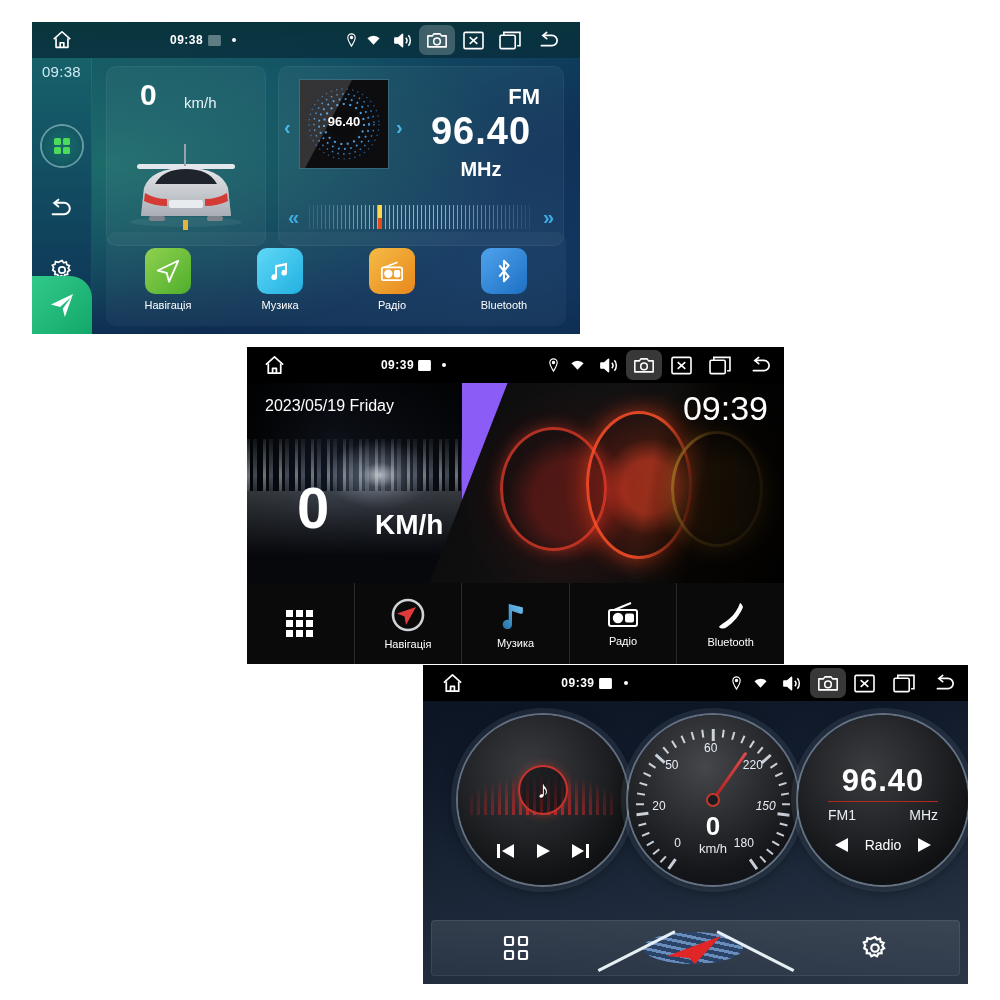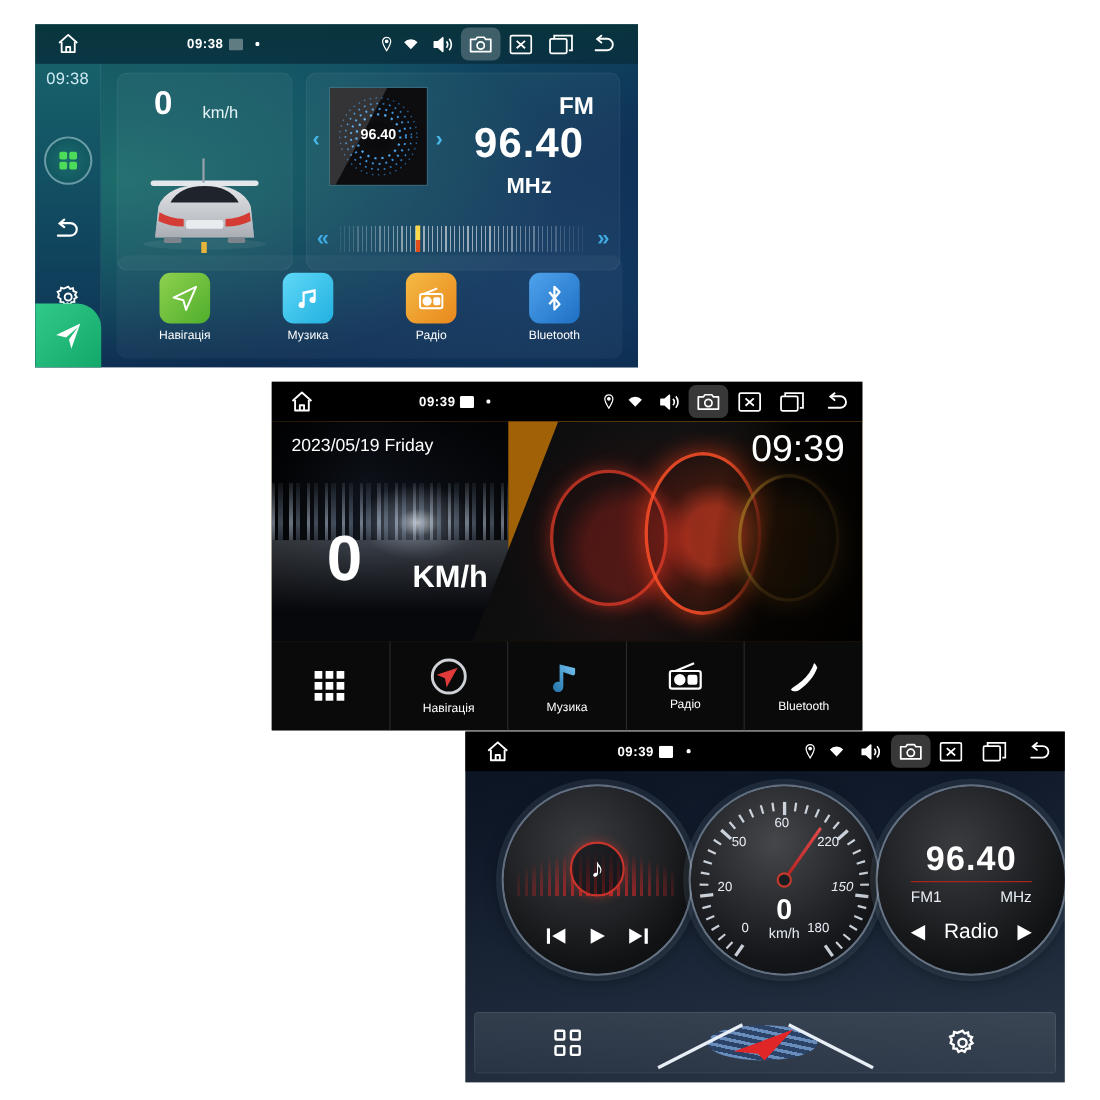--- a/index.html
+++ b/index.html
@@ -61,21 +61,21 @@
              border-radius:10px; background:rgba(255,255,255,.04); display:flex;
              align-items:center; justify-content:space-around; padding:0 6px; }
   .app { width:66px; text-align:center; }
   .app .tile { width:46px; height:46px; border-radius:10px; margin:0 auto 5px; display:flex; align-items:center; justify-content:center; }
   .app .lbl { color:#fff; font-size:11px; }
 
   
   #p2 { left:247px; top:347px; width:537px; height:317px; background:#000; }
   #p2 .statusbar { height:36px; background:#000; }
   #p2-hero { position:absolute; left:0; top:36px; right:0; height:200px; overflow:hidden;
-             background:#a16207; }
+             background:#8b5cf6; }
   .hero-city { position:absolute; left:0; top:0; width:40%; height:100%;
                background:
                  linear-gradient(90deg, rgba(0,0,0,.85), rgba(0,0,0,0) 40%, rgba(0,0,0,.6)),
                  radial-gradient(ellipse 40% 28% at 62% 46%, #e9eef5 0%, rgba(200,215,235,.35) 22%, rgba(20,26,36,0) 62%),
                  linear-gradient(180deg,#05070b 0%, #11161f 45%, #05070a 100%); }
   .city-sky { position:absolute; left:0; right:0; top:28%; height:26%;
       background:repeating-linear-gradient(90deg,
         rgba(190,205,225,.55) 0 3px, rgba(0,0,0,0) 3px 6px,
         rgba(150,170,195,.40) 6px 10px, rgba(0,0,0,0) 10px 16px);
       -webkit-mask-image:linear-gradient(180deg,rgba(0,0,0,.2),#000 70%, rgba(0,0,0,.6));
@@ -136,21 +136,21 @@
                 transform-origin:50% 0%; border-radius:2px; }
   .spd-hub { position:absolute; left:50%; top:50%; width:14px; height:14px; margin:-7px 0 0 -7px; border-radius:50%;
              border:2px solid #c0392b; background:#1b1c1f; }
   .spd-val { position:absolute; left:0; right:0; top:96px; text-align:center; color:#fff; font-size:26px; font-weight:bold; }
   .spd-unit{ position:absolute; left:0; right:0; top:126px; text-align:center; color:#e6ecf4; font-size:13px; }
   .rad-freq { position:absolute; left:0; right:0; top:48px; text-align:center; color:#fff; font-size:31px; font-weight:bold; letter-spacing:1px;}
   .rad-rule { position:absolute; left:30px; right:30px; top:86px; height:1px; background:#b4291f; }
   .rad-band { position:absolute; left:30px; top:92px; color:#e8eef6; font-size:14px; }
   .rad-mhz  { position:absolute; right:30px; top:92px; color:#e8eef6; font-size:14px; }
   .rad-ctl  { position:absolute; left:0; right:0; top:122px; display:flex; align-items:center; justify-content:center; gap:16px; }
-  .rad-ctl .lbl { color:#fff; font-size:19px; }
+  .rad-ctl .lbl { color:#fff; font-size:14px; }
   #p3-dock { position:absolute; left:8px; right:8px; bottom:8px; height:56px; border-radius:4px;
              background:linear-gradient(180deg, rgba(255,255,255,.10), rgba(255,255,255,.03));
              box-shadow:inset 0 0 0 1px rgba(255,255,255,.08); display:flex; align-items:center; }
   #p3-dock .slot { flex:1; display:flex; align-items:center; justify-content:center; }
   .nav-logo { position:relative; width:190px; height:48px; }
   .nav-logo .globe { position:absolute; left:42px; top:8px; width:100px; height:32px; border-radius:50%;
         background:repeating-linear-gradient(12deg, rgba(110,150,200,.9) 0 3px, rgba(40,70,115,.7) 3px 7px); }
   .nav-logo .wingL,.nav-logo .wingR { position:absolute; bottom:0; width:86px; height:3px; background:#e8eef6; }
   .nav-logo .wingL { left:-2px; transform:rotate(-27deg); transform-origin:left bottom; }
   .nav-logo .wingR { right:-2px; transform:rotate(27deg); transform-origin:right bottom; }

